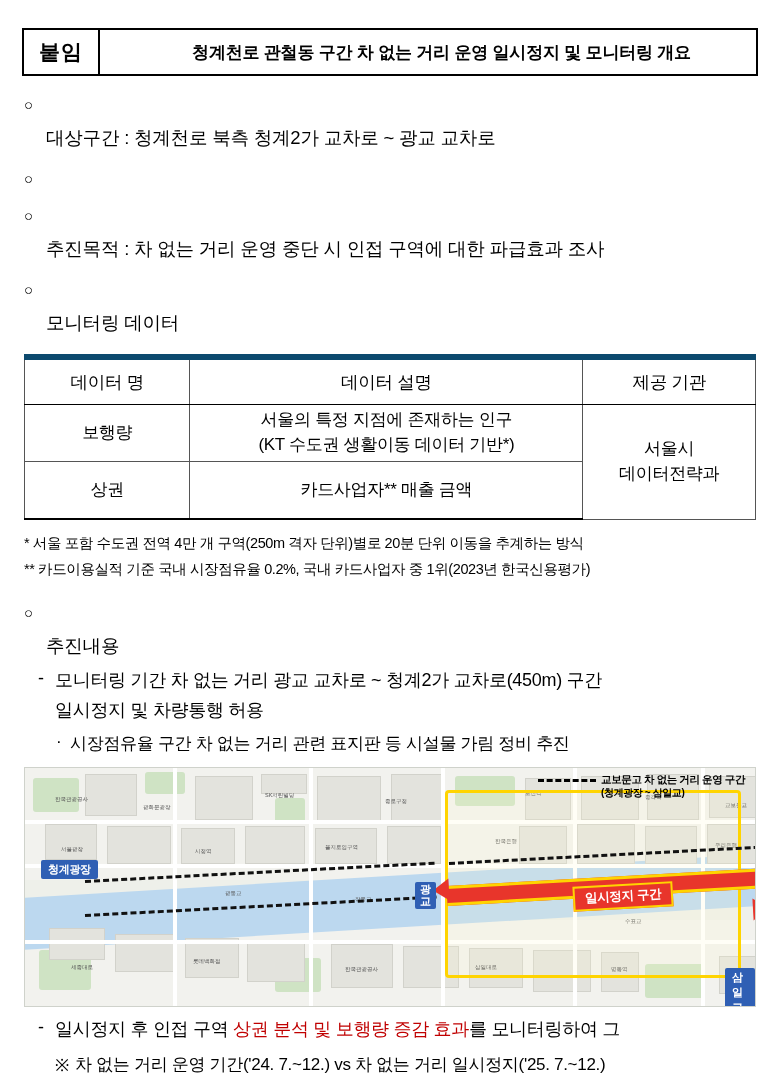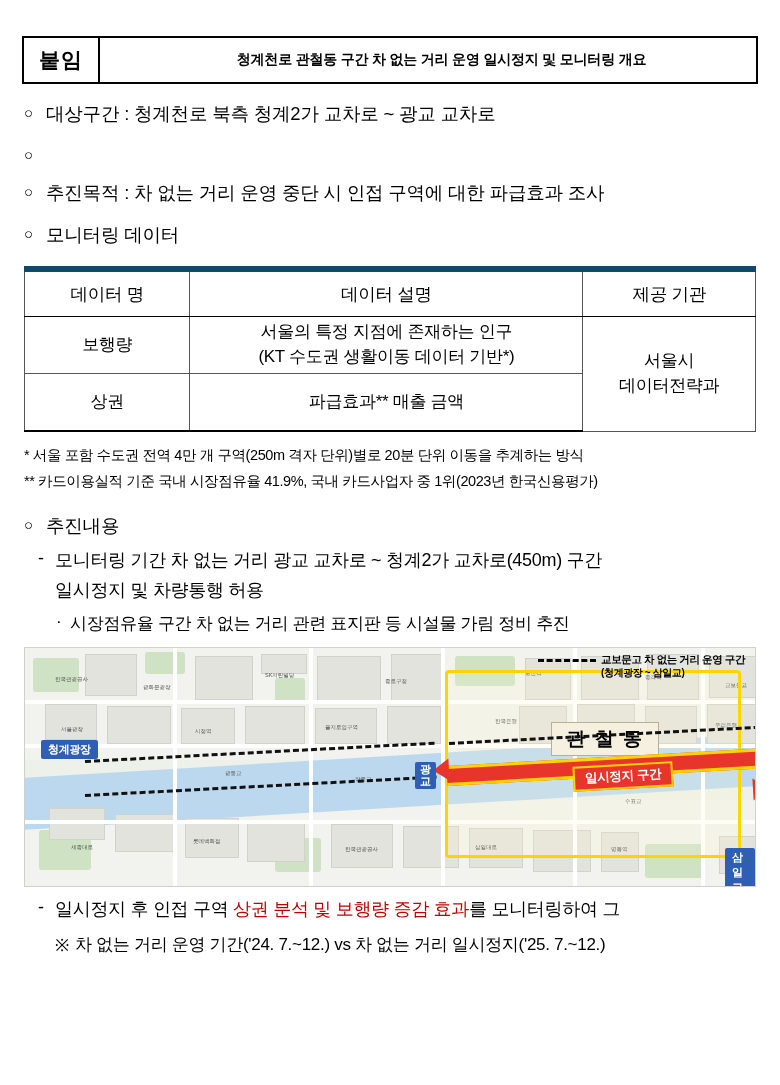--- a/index.html
+++ b/index.html
@@ -22,59 +22,59 @@
     padding: 28px 18px 0 18px;
     position: relative;
   }
 
   
   .header {
     display: flex;
     align-items: stretch;
     border: 2px solid #000;
     height: 44px;
-    margin: 8px 4px 0 4px;
+    margin: 0 4px 0 4px;
   }
   .header-tag {
     width: 74px;
     display: flex;
     align-items: center;
     justify-content: center;
     font-size: 21px;
     font-weight: bold;
     border-right: 2px solid #000;
     letter-spacing: 1px;
   }
   .header-title {
     flex: 1;
     display: flex;
     align-items: center;
     justify-content: center;
-    font-size: 14px;
+    font-size: 17px;
     font-weight: bold;
     letter-spacing: -0.2px;
     padding-left: 27px;
   }
 
   
   .bullet-line {
     display: flex;
     align-items: flex-start;
     font-size: 18.5px;
     margin: 0 0 0 6px;
     padding-top: 17px;
     letter-spacing: -0.2px;
   }
   .bullet-mark {
     width: 22px;
     flex: none;
     font-size: 15px;
     padding-top: 3px;
   }
-  .bullet-text { flex: 1; }
+  .bullet-text { flex: 1; margin-top: 32px; }
 
   
   .tbl-wrap { margin: 19px 6px 0 6px; }
   table.data {
     width: 100%;
     border-collapse: collapse;
     table-layout: fixed;
   }
   table.data th, table.data td {
     border: 1px solid #555;
@@ -330,28 +330,28 @@
             <div>서울의 특정 지점에 존재하는 인구</div>
             <div>(KT 수도권 생활이동 데이터 기반*)</div>
           </td>
           <td rowspan="2">
             <div>서울시</div>
             <div>데이터전략과</div>
           </td>
         </tr>
         <tr>
           <td>상권</td>
-          <td>파급효과** 매출 금액</td>
+          <td>카드사업자** 매출 금액</td>
         </tr>
       </tbody>
     </table>
   </div>
 
   <div class="footnote first">* 서울 포함 수도권 전역 4만 개 구역(250m 격자 단위)별로 20분 단위 이동을 추계하는 방식</div>
-  <div class="footnote second">** 카드이용실적 기준 국내 시장점유율 41.9%, 국내 카드사업자 중 1위(2023년 한국신용평가)</div>
+  <div class="footnote second">** 카드이용실적 기준 국내 시장점유율 0.2%, 국내 카드사업자 중 1위(2023년 한국신용평가)</div>
 
   <div class="sp14"></div>
 
   <div class="bullet-line" style="padding-top:8px;">
     <span class="bullet-mark">○</span>
     <span class="bullet-text">추진내용</span>
   </div>
 
   <div class="sp10"></div>
 
@@ -438,21 +438,20 @@
     <div class="tiny" style="left:168px; top:190px;">롯데백화점</div>
     <div class="tiny" style="left:320px; top:198px;">한국관광공사</div>
     <div class="tiny" style="left:450px; top:196px;">삼일대로</div>
     <div class="tiny" style="left:586px; top:198px;">명동역</div>
     <div class="tiny" style="left:700px; top:206px;">을지로2가</div>
     <div class="tiny" style="left:200px; top:122px;">광통교</div>
     <div class="tiny" style="left:330px; top:128px;">장통교</div>
     <div class="tiny" style="left:600px; top:150px;">수표교</div>
 
     <div class="yellow-box"></div>
-    <div class="kwancheol">관 철 동</div>
 
     <div class="legend">
       <span class="dashline"></span><span>교보문고 차 없는 거리 운영 구간</span>
       <span class="sub">(청계광장 ~ 삼일교)</span>
     </div>
 
     <div class="dashed-path" style="left:60px; top:112px; width:350px; transform:rotate(-3.0deg); transform-origin:left center;"></div>
     <div class="dashed-path" style="left:424px; top:94px; width:320px; transform:rotate(-3.0deg); transform-origin:left center;"></div>
     <div class="dashed-path" style="left:60px; top:146px; width:352px; transform:rotate(-3.0deg); transform-origin:left center;"></div>
     <div class="dashed-path" style="left:424px; top:130px; width:322px; transform:rotate(-3.0deg); transform-origin:left center;"></div>

